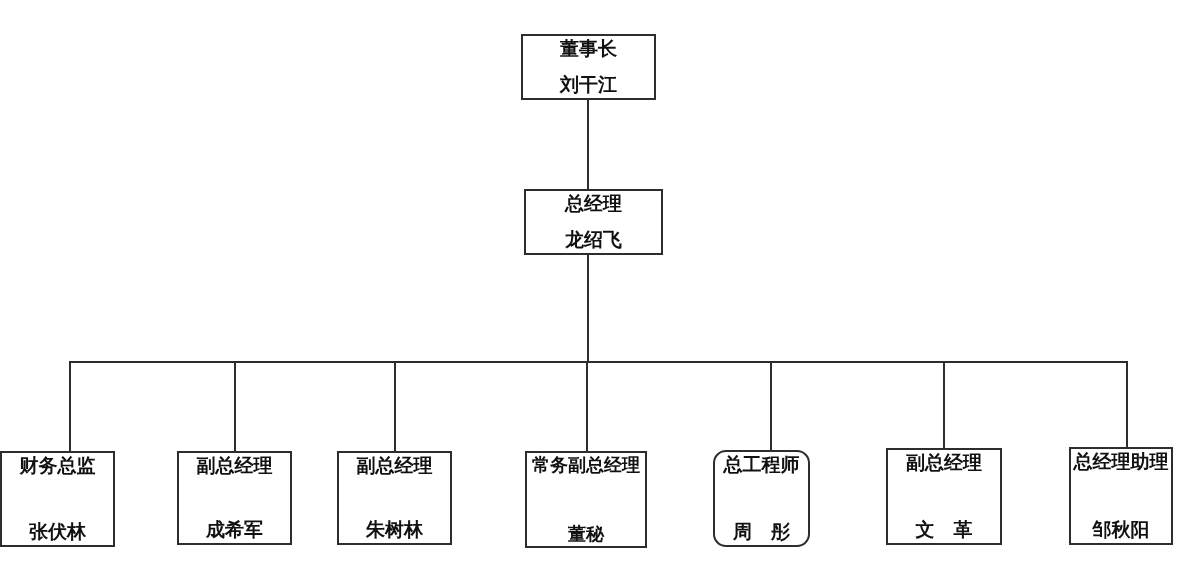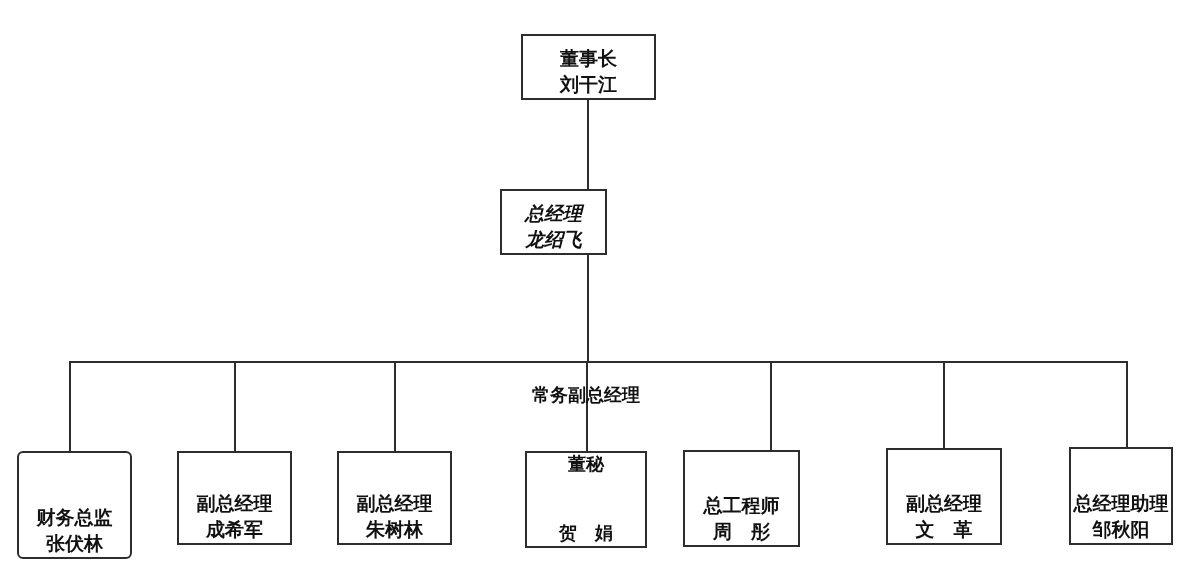--- a/index.html
+++ b/index.html
@@ -15,36 +15,36 @@
     overflow: hidden;
   }
   
   .node {
     position: absolute;
     background: #ffffff;
     border: 2px solid #2d2d2d;
     display: flex;
     flex-direction: column;
     align-items: center;
-    justify-content: flex-end;
+    justify-content: space-between;
     text-align: center;
     font-weight: bold;
     color: #111111;
     font-size: 19px;
     line-height: 26px;
     white-space: nowrap;
     z-index: 2;
   }
   .n-chairman { left: 521px; top: 34px;  width: 135px; height: 66px; }
-  .n-gm       { left: 500px; top: 189px; width: 107px; height: 66px; font-style: italic; }
-  .n-c0 { left: 17px;   top: 451px; width: 115px; height: 108px; border-radius: 6px; }
+  .n-gm       { left: 524px; top: 189px; width: 139px; height: 66px; }
+  .n-c0 { left: 0;   top: 451px; width: 115px; height: 96px; }
   .n-c1 { left: 177px;  top: 451px; width: 115px; height: 94px; }
   .n-c2 { left: 337px;  top: 451px; width: 115px; height: 94px; }
   .n-c3 { left: 525px;  top: 451px; width: 122px; height: 97px; font-size: 18px; line-height: 25px; gap: 44px; }
-  .n-c4 { left: 683px;  top: 450px; width: 117px; height: 97px; }
+  .n-c4 { left: 713px;  top: 450px; width: 97px; height: 97px; border-radius: 13px; }
   .n-c5 { left: 886px;  top: 448px; width: 116px; height: 97px; }
   .n-c6 { left: 1069px; top: 447px; width: 104px; height: 98px; }
   
   .line {
     position: absolute;
     background: #2d2d2d;
     z-index: 1;
   }
   .l-v-root-gm { left: 587px; top: 100px; width: 2px; height: 90px; }
   .l-v-gm-bus  { left: 587px; top: 254px; width: 2px; height: 109px; }

